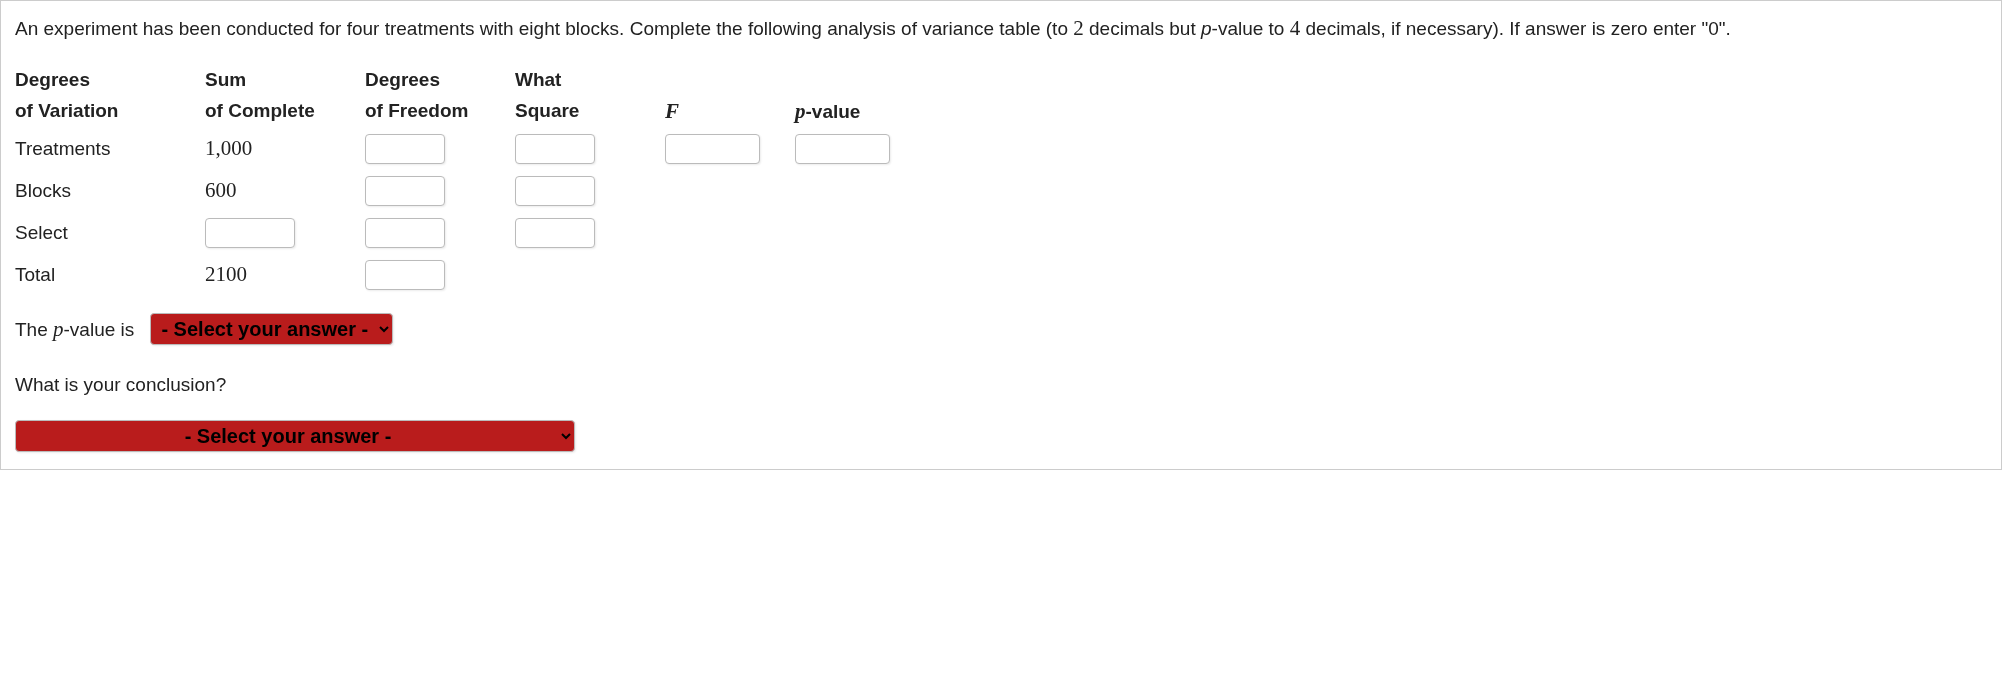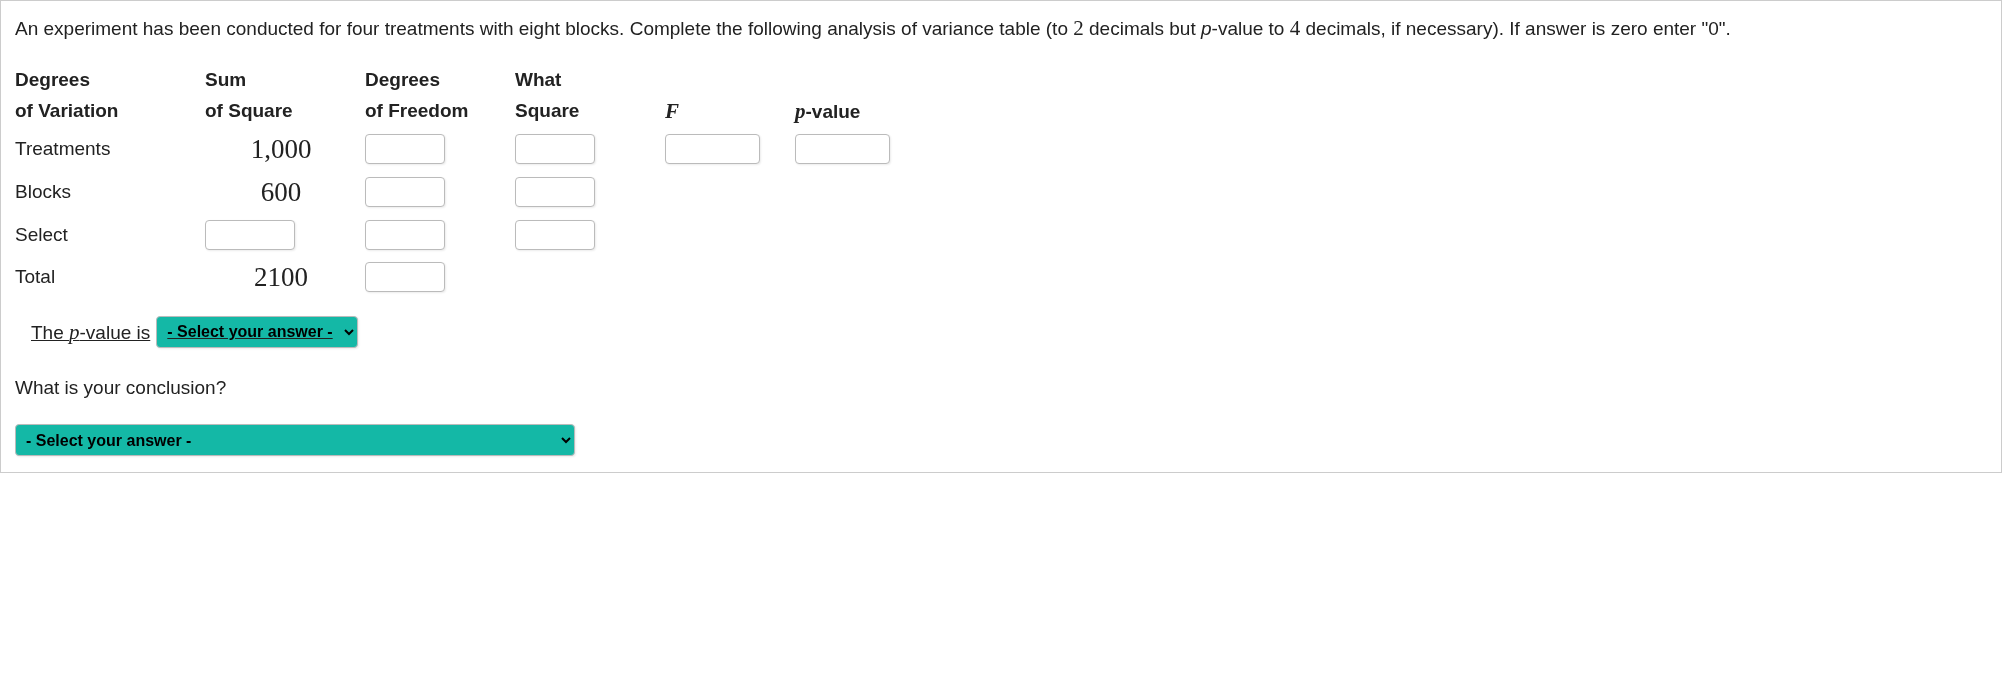--- a/index.html
+++ b/index.html
@@ -38,22 +38,21 @@
     padding-bottom: 6px;
   }
   .col-src { width: 190px; }
   .col-ss  { width: 160px; text-align:center;}
   .col-df  { width: 150px; text-align:center;}
   .col-ms  { width: 150px; text-align:center;}
   .col-f   { width: 130px; text-align:center;}
   .col-p   { width: 130px; text-align:center;}
   .num-cell {
     font-family: 'Times New Roman', serif;
-    font-size: 27px;
-    text-align: center;
+    font-size: 21px;
   }
   input.box {
     font-family: Verdana, sans-serif;
     font-size: 17px;
     height: 30px;
     border: 1px solid #bbb;
     border-radius: 4px;
     padding: 2px 6px;
     box-shadow: 1px 1px 2px rgba(0,0,0,0.08);
     background:#fff;
@@ -63,30 +62,31 @@
   .w-df { width: 80px; }
   .w-ms { width: 80px; }
   .w-f  { width: 95px; }
   .w-p  { width: 95px; }
   .followup { margin-top: 4px; line-height: 2.4; }
   .followup .mathvar { font-style: italic; font-family:'Times New Roman',serif; font-size:21px;}
   .followup .num { font-family:'Times New Roman',serif; font-size:21px;}
   select.sel {
     font-family: Verdana, sans-serif;
     font-weight: bold;
-    font-size: 16px;
+    font-size: 20px;
     height: 32px;
     border: 1px solid #bbb;
     border-radius: 4px;
     padding: 2px 8px 2px 6px;
-    background: #14b8a6;
+    background: #b91c1c;
     box-shadow: 1px 1px 2px rgba(0,0,0,0.08);
+    text-align: center;
   }
   .sel-wide { width: 560px; }
-  .pval-line { display:flex; align-items:center; gap:6px; margin:8px 16px;text-decoration:underline;}
+  .pval-line { display:flex; align-items:center; gap:16px; margin:8px 0;}
   .concl-line { margin-top:6px; }
   .f-ital { font-style: italic; font-family:'Times New Roman',serif; font-size:21px;}
 </style>
 </head>
 <body>
 
 <div class="instr">
   <span>An experiment has been conducted for four treatments with eight blocks. Complete the following analysis of variance table (to </span><span class="num">2</span><span> decimals but </span><span class="ital">p</span><span>-value to </span><span class="num">4</span><span> decimals, if necessary). If answer is zero enter "0".</span>
 </div>
 
@@ -95,21 +95,21 @@
       <tr>
     <th class="col-src">Degrees</th>
     <th class="col-ss center">Sum</th>
     <th class="col-df center">Degrees</th>
     <th class="col-ms center">What</th>
     <th class="col-f"></th>
     <th class="col-p"></th>
   </tr>
   <tr class="hdr-row2">
     <th>of Variation</th>
-    <th class="center">of Square</th>
+    <th class="center">of Complete</th>
     <th class="center">of Freedom</th>
     <th class="center">Square</th>
     <th class="center"><span class="f-ital">F</span></th>
     <th class="center"><span class="f-ital">p</span><span>-value</span></th>
   </tr>
   <tr>
     <td>Treatments</td>
     <td class="num-cell">1,000</td>
     <td class="center"><input class="box w-df" style=""></td>
     <td class="center"><input class="box w-ms" style=""></td>

